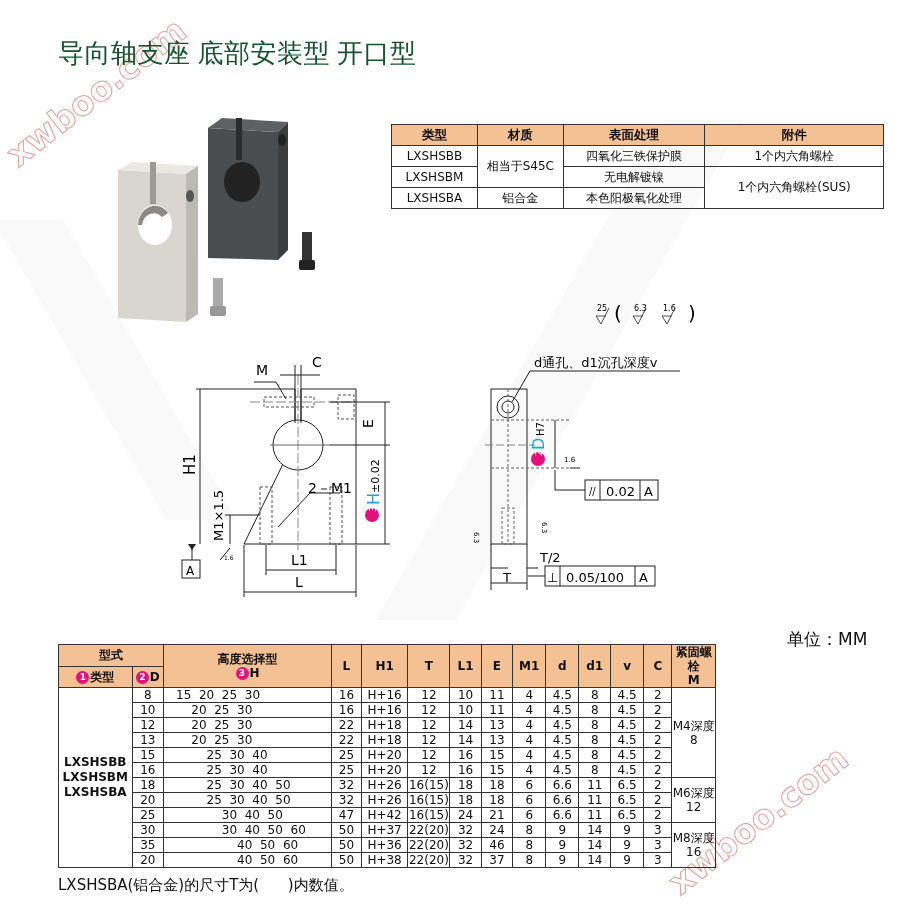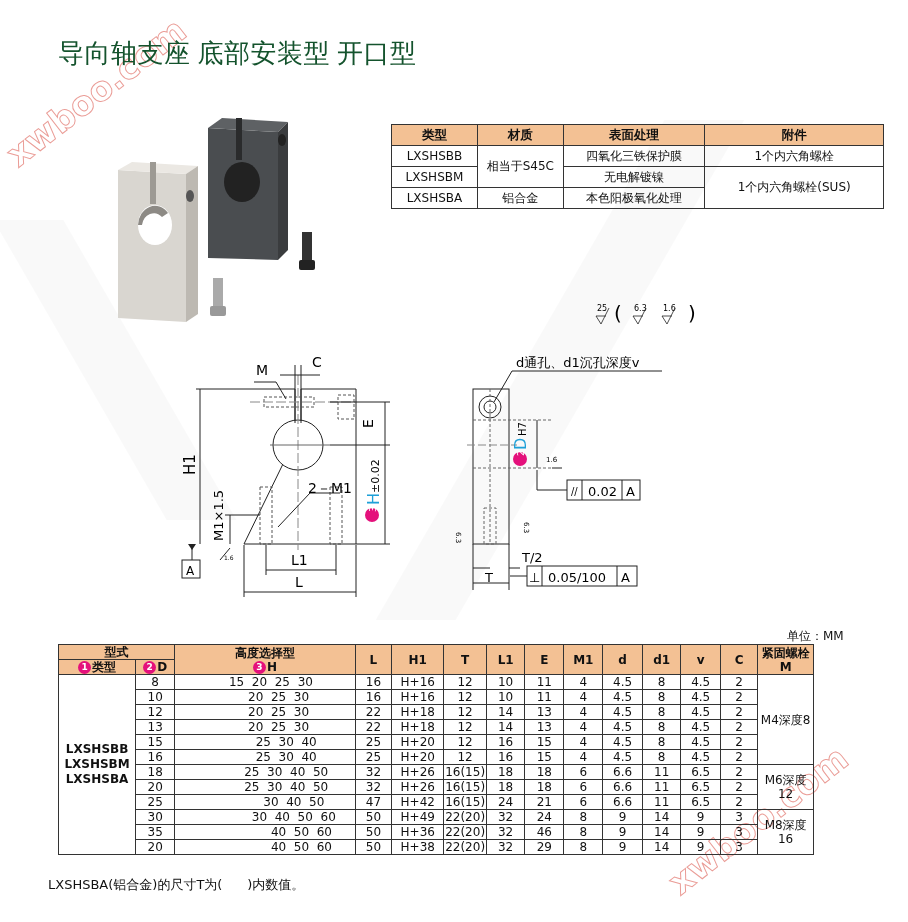--- a/index.html
+++ b/index.html
@@ -6,24 +6,24 @@
   body { width:908px; height:922px; position:relative; overflow:hidden; font-family:"DejaVu Sans","Liberation Sans",sans-serif; color:#111; }
   .abs { position:absolute; }
   .title { left:58px; top:36px; font-size:26px; color:#14532d; letter-spacing:0.5px; white-space:nowrap;font-family:Liberation Serif, serif; }
   .wm { position:absolute; color:rgba(225,120,110,0.35); font-size:34px; font-weight:bold; transform:rotate(-38deg); white-space:nowrap; font-family:"DejaVu Sans",sans-serif; -webkit-text-stroke:1px rgba(220,90,80,0.6); color:transparent; }
   .bigwm { position:absolute; background:rgba(0,0,0,0.025); }
   table { border-collapse:collapse; }
   .spec td, .spec th { border:1px solid #333; text-align:center; font-size:12px; padding:0; height:20px; }
   .spec th { background:#f3c194; font-weight:bold; font-size:12.5px; }
   .dims td, .dims th { border:1px solid #333; text-align:center; font-size:12px; padding:0; line-height:14px; height:14px; }
   .dims th { background:#f3c194; font-weight:bold; }
-  .dims td.left { text-align:center; padding-left:12px; white-space:pre; }
+  .dims td.left { text-align:left; padding-left:12px; white-space:pre; }
   .dot { display:inline-block; width:13px; height:13px; border-radius:50%; background:#e4107b; color:#fff; font-size:9px; line-height:13px; text-align:center; vertical-align:middle; margin-right:1px; }
-  .note { left:48px; top:876px; font-size:13px; white-space:pre; }
-  .unit { left:787px; top:628px; font-size:12px; }
+  .note { left:58px; top:876px; font-size:15px; white-space:pre; }
+  .unit { left:787px; top:628px; font-size:17px; }
   svg text { font-family:"DejaVu Sans","Liberation Sans",sans-serif; }
 </style>
 </head>
 <body>
 
 <div class="bigwm" style="left:520px;top:120px;width:80px;height:500px;transform:skewX(-30deg);"></div>
 <div class="bigwm" style="left:80px;top:220px;width:70px;height:300px;transform:skewX(30deg);"></div>
 
 <div class="wm" style="left:-12px;top:72px;">xwboo.com</div>
 <div class="wm" style="left:650px;top:800px;">xwboo.com</div>
@@ -163,21 +163,21 @@
     <text x="196" y="167" font-size="9" fill="#fff" transform="rotate(-90 196 167)">3</text>
     <text x="199" y="160" font-size="16" fill="#1ea0d8" transform="rotate(-90 199 160)">H</text>
     <text x="199" y="148" font-size="11" transform="rotate(-90 199 148)">±0.02</text>
     <text x="111" y="220" font-size="14">L1</text>
     <text x="115" y="242" font-size="14">L</text>
     <text x="6" y="230" font-size="12">A</text>
     <text x="44" y="215" font-size="6">1.6</text>
   </svg>
 </div>
 
-<div class="abs" style="left:442px;top:340px;width:260px;height:250px;">
+<div class="abs" style="left:460px;top:340px;width:260px;height:250px;">
   <svg width="260" height="250" viewBox="0 0 260 250">
     <g stroke="#222" fill="none" stroke-width="1">
       <rect x="31" y="49" width="36" height="155"></rect>
       <circle cx="48" cy="67" r="11"></circle>
         <circle cx="48" cy="67" r="6"></circle>
       <polyline points="52,62 70,31 220,31"></polyline>
       <g stroke-dasharray="3,2" stroke="#666">
         <line x1="31" y1="80" x2="110" y2="80"></line>
           <line x1="31" y1="128" x2="110" y2="128"></line>
         <line x1="48" y1="49" x2="48" y2="204"></line>
@@ -214,21 +214,21 @@
     <text x="87" y="242" font-size="13">⊥</text>
     <text x="106" y="242" font-size="13">0.05/100</text>
     <text x="179" y="242" font-size="13">A</text>
     <text x="14" y="192" font-size="7" transform="rotate(90 14 192)">6.3</text>
     <text x="82" y="182" font-size="7" transform="rotate(90 82 182)">6.3</text>
   </svg>
 </div>
 
 <div class="abs unit">单位：MM</div>
 
-<table class="dims abs" style="left:58px;top:644px;width:756px;">
+<table class="dims abs" style="left:58px;top:644px;width:658px;">
   <colgroup>
     <col style="width:79px">
       <col style="width:43px">
       <col style="width:187px">
       <col style="width:40px">
       <col style="width:55px">
     <col style="width:43px">
       <col style="width:42px">
       <col style="width:43px">
       <col style="width:42px">
@@ -396,21 +396,21 @@
         <td>6</td>
         <td>6.6</td>
         <td>11</td>
         <td>6.5</td>
         <td>2</td>
       </tr>
       <tr>
         <td>30</td>
         <td class="left">            30  40  50  60</td>
         <td>50</td>
-        <td>H+49</td>
+        <td>H+37</td>
         <td>22(20)</td>
         <td>32</td>
         <td>24</td>
         <td>8</td>
         <td>9</td>
         <td>14</td>
         <td>9</td>
         <td>3</td>
         <td rowspan="3">M8深度16</td>
       </tr>
@@ -428,21 +428,21 @@
         <td>9</td>
         <td>3</td>
       </tr>
       <tr>
         <td>20</td>
         <td class="left">                40  50  60</td>
         <td>50</td>
         <td>H+38</td>
         <td>22(20)</td>
         <td>32</td>
-        <td>29</td>
+        <td>37</td>
         <td>8</td>
         <td>9</td>
         <td>14</td>
         <td>9</td>
         <td>3</td>
       </tr>
     </tbody>
 </table>
 
 <div class="abs note">LXSHSBA(铝合金)的尺寸T为(      )内数值。</div>

